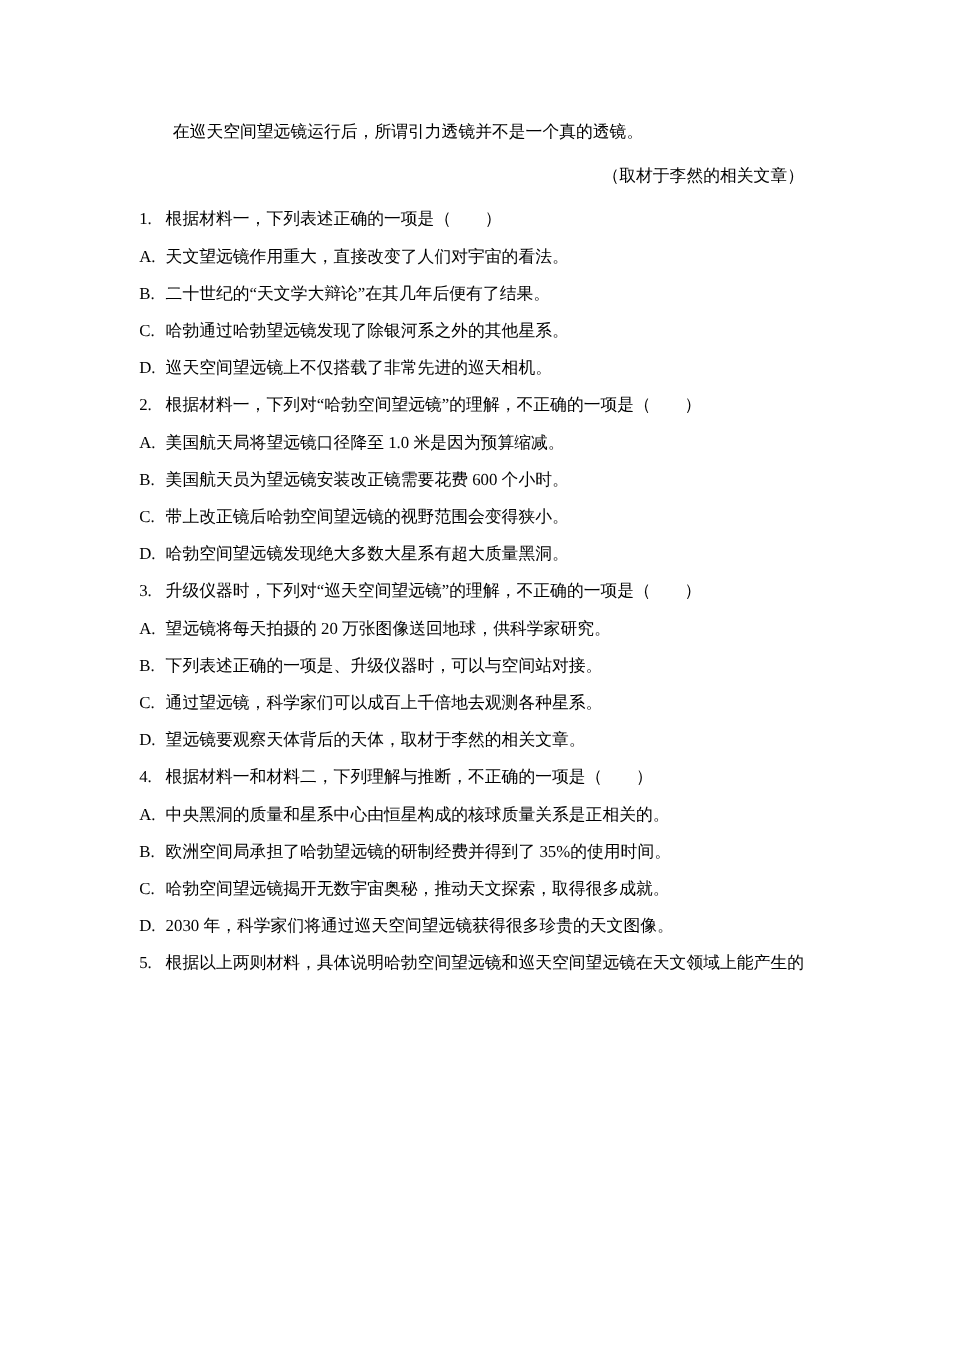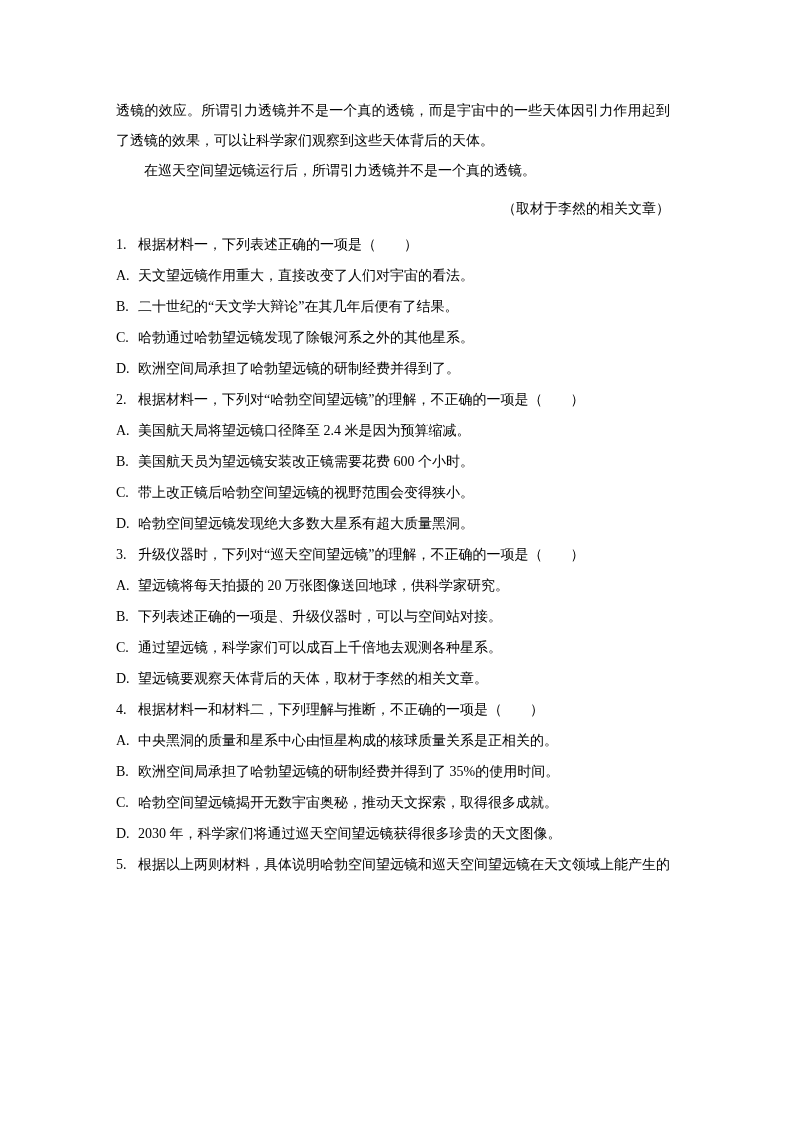--- a/index.html
+++ b/index.html
@@ -57,21 +57,20 @@
     flex: 1 1 auto;
     word-break: break-all;
   }
 </style>
 </head>
 <body>
 
 <div class="page">
   <div class="content">
 
-    <p class="para">透镜的效应。所谓引力透镜并不是一个真的透镜，而是宇宙中的一些天体因引力作用起到了透镜的效果，可以让科学家们观察到这些天体背后的天体。</p>
 
 
     <p class="para indent">在巡天空间望远镜运行后，所谓引力透镜并不是一个真的透镜。</p>
 
     <div class="attribution">（取材于李然的相关文章）</div>
 
     <div class="questions">
 
       <div class="qrow">
         <span class="qlabel">1.</span>
@@ -84,30 +83,30 @@
       <div class="qrow">
         <span class="qlabel">B.</span>
         <span class="qtext">二十世纪的“天文学大辩论”在其几年后便有了结果。</span>
       </div>
       <div class="qrow">
         <span class="qlabel">C.</span>
         <span class="qtext">哈勃通过哈勃望远镜发现了除银河系之外的其他星系。</span>
       </div>
       <div class="qrow">
         <span class="qlabel">D.</span>
-        <span class="qtext">欧洲空间局承担了哈勃望远镜的研制经费并得到了。</span>
+        <span class="qtext">巡天空间望远镜上不仅搭载了非常先进的巡天相机。</span>
       </div>
 
       <div class="qrow">
         <span class="qlabel">2.</span>
         <span class="qtext">根据材料一，下列对“哈勃空间望远镜”的理解，不正确的一项是（　　）</span>
       </div>
       <div class="qrow">
         <span class="qlabel">A.</span>
-        <span class="qtext">美国航天局将望远镜口径降至 2.4 米是因为预算缩减。</span>
+        <span class="qtext">美国航天局将望远镜口径降至 1.0 米是因为预算缩减。</span>
       </div>
       <div class="qrow">
         <span class="qlabel">B.</span>
         <span class="qtext">美国航天员为望远镜安装改正镜需要花费 600 个小时。</span>
       </div>
       <div class="qrow">
         <span class="qlabel">C.</span>
         <span class="qtext">带上改正镜后哈勃空间望远镜的视野范围会变得狭小。</span>
       </div>
       <div class="qrow">

